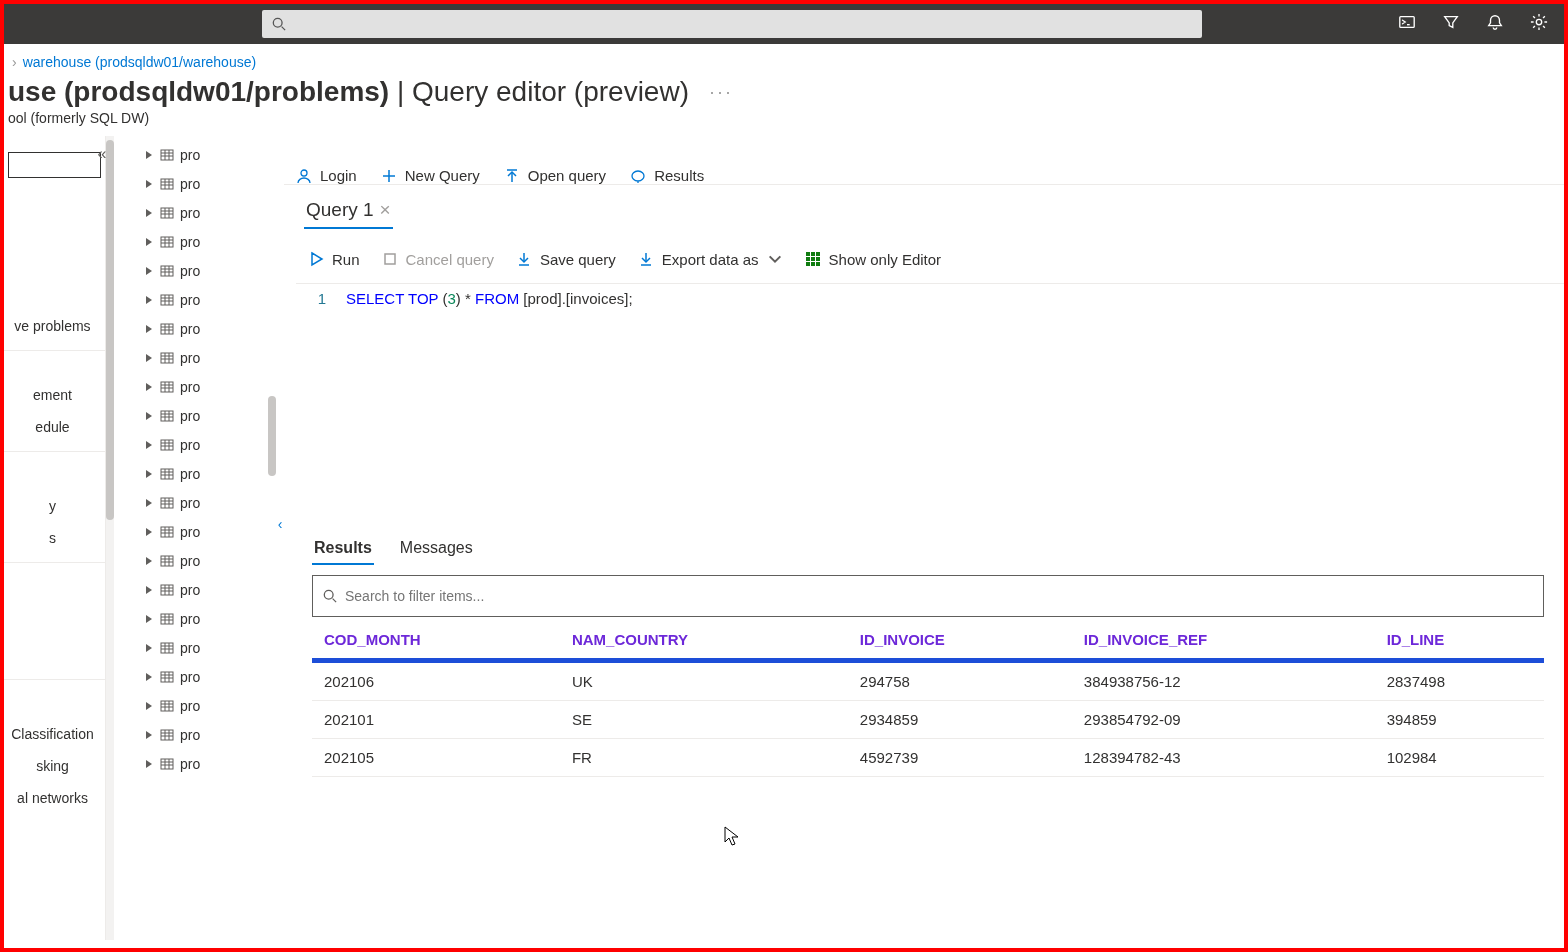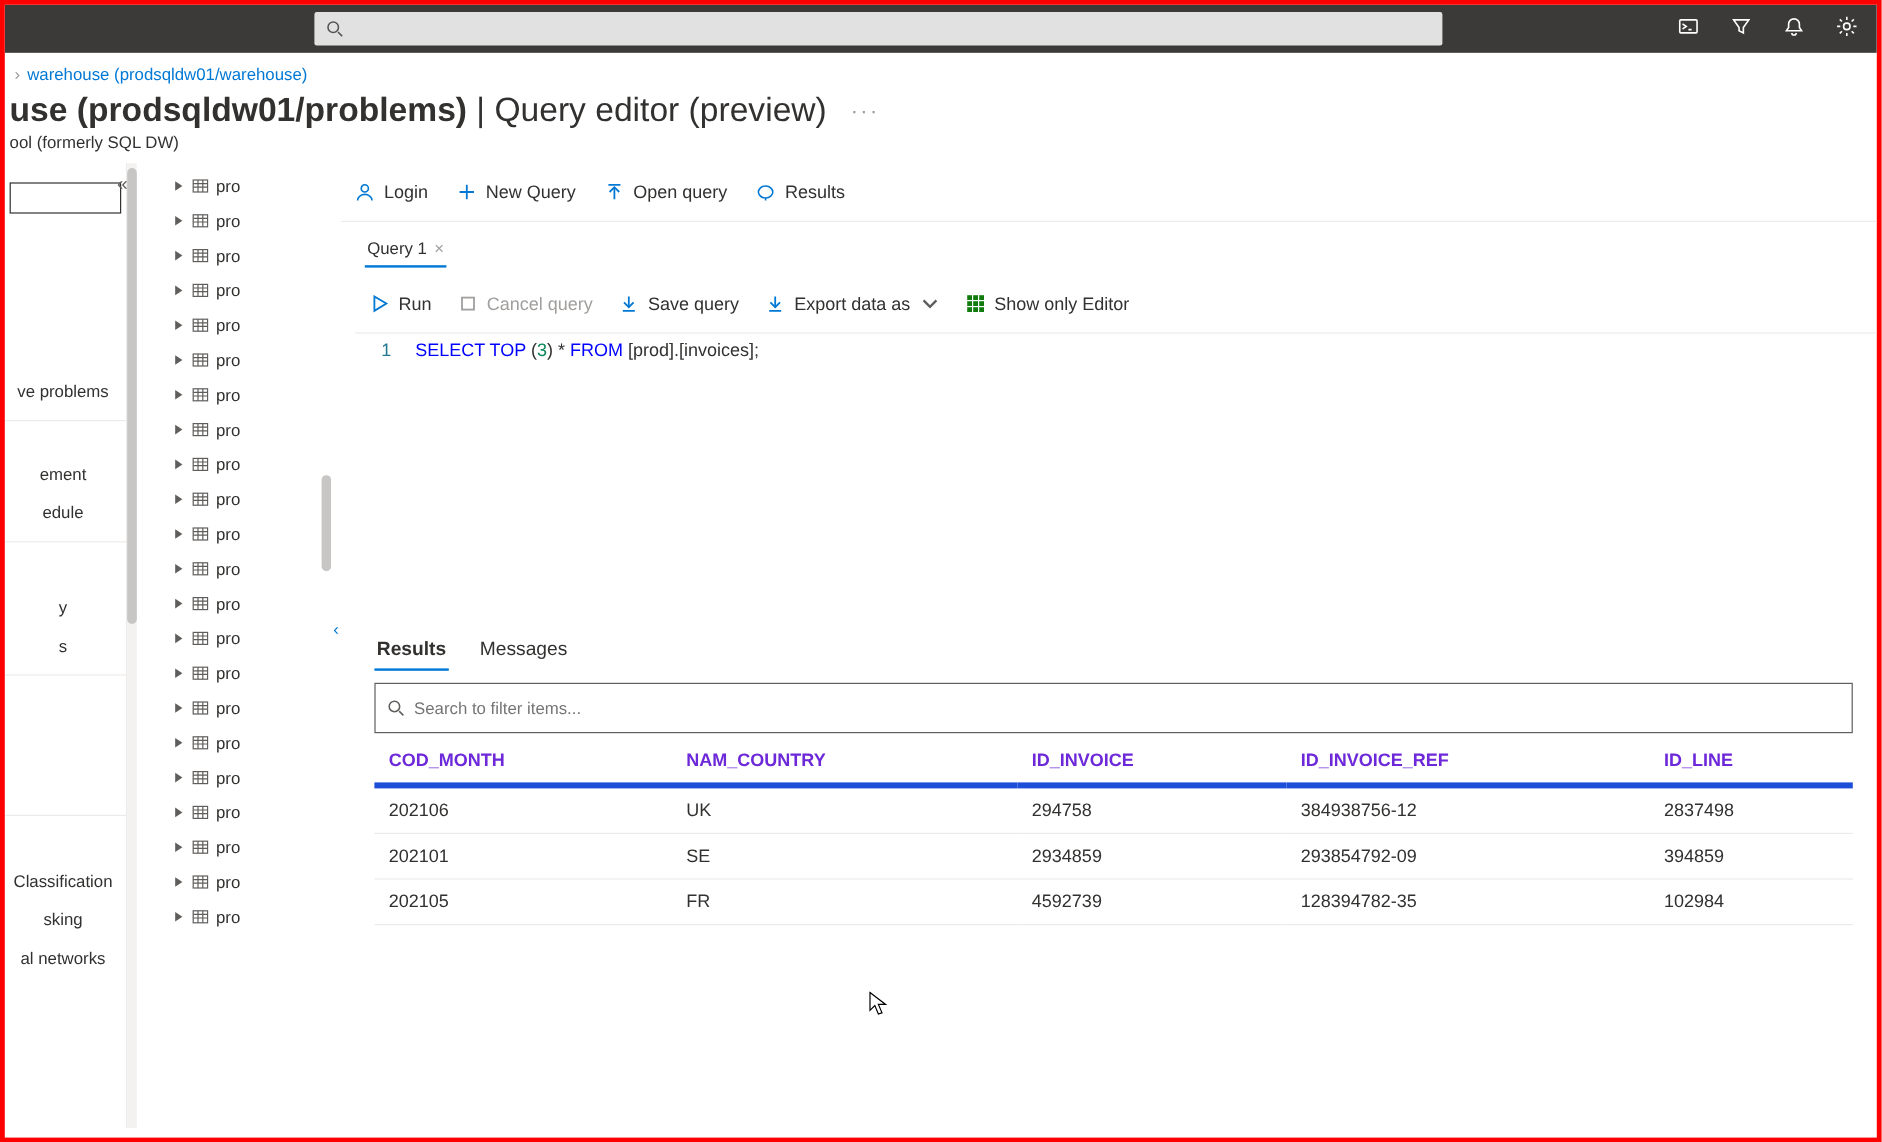--- a/index.html
+++ b/index.html
@@ -47,28 +47,28 @@
 .tree .right-scroll { position: absolute; right: 0; top: 260px; width: 8px; height: 80px; background: #c8c6c4; border-radius: 4px; }
 
 
 .splitter { width: 8px; position: relative; display: flex; align-items: center; justify-content: center; }
 .splitter .handle { position: absolute; top: 380px; color: #0078d4; cursor: pointer; font-size: 14px; }
 
 
 .content { flex: 1; display: flex; flex-direction: column; }
 
 
-.toolbar { height: 48px; display: flex; align-items: center; gap: 24px; padding: 0 12px; border-bottom: none; }
+.toolbar { height: 48px; display: flex; align-items: flex-end; gap: 24px; padding: 0 12px; border-bottom: none; }
 .toolbar .btn { display: flex; align-items: center; gap: 8px; font-size: 15px; color: #323130; cursor: pointer; }
 .toolbar .btn svg { width: 16px; height: 16px; }
 .toolbar-sep { border-top: 1px solid #edebe9; margin-left: 0; }
 
 
 .tabs { display: flex; padding: 8px 0 0 20px; gap: 18px; }
-.tab { padding: 6px 2px; font-size: 14px; color: #323130; display: flex; align-items: center; gap: 6px; cursor: pointer; }
+.tab { padding: 6px 2px; font-size: 19px; color: #323130; display: flex; align-items: center; gap: 6px; cursor: pointer; }
 .tab .close { color: #a19f9d; cursor: pointer; }
 .tab.active { border-bottom: 2px solid #0078d4; }
 
 
 .actionbar { height: 48px; display: flex; align-items: center; gap: 22px; padding: 0 24px; margin-top: 6px; }
 .actionbar .abtn { display: flex; align-items: center; gap: 8px; font-size: 15px; color: #323130; cursor: pointer; }
 .actionbar .abtn.disabled { color: #a19f9d; }
 .actionbar .abtn svg { width: 16px; height: 16px; }
 
 
@@ -589,21 +589,21 @@
               <td>202101</td>
               <td>SE</td>
               <td>2934859</td>
               <td>293854792-09</td>
               <td>394859</td>
             </tr>
             <tr>
               <td>202105</td>
               <td>FR</td>
               <td>4592739</td>
-              <td>128394782-35</td>
+              <td>128394782-43</td>
               <td>102984</td>
             </tr>
           </tbody>
       </table>
     </div>
   </div>
 </div>
 
 <div class="cursor">
   <svg viewBox="0 0 16 22">

